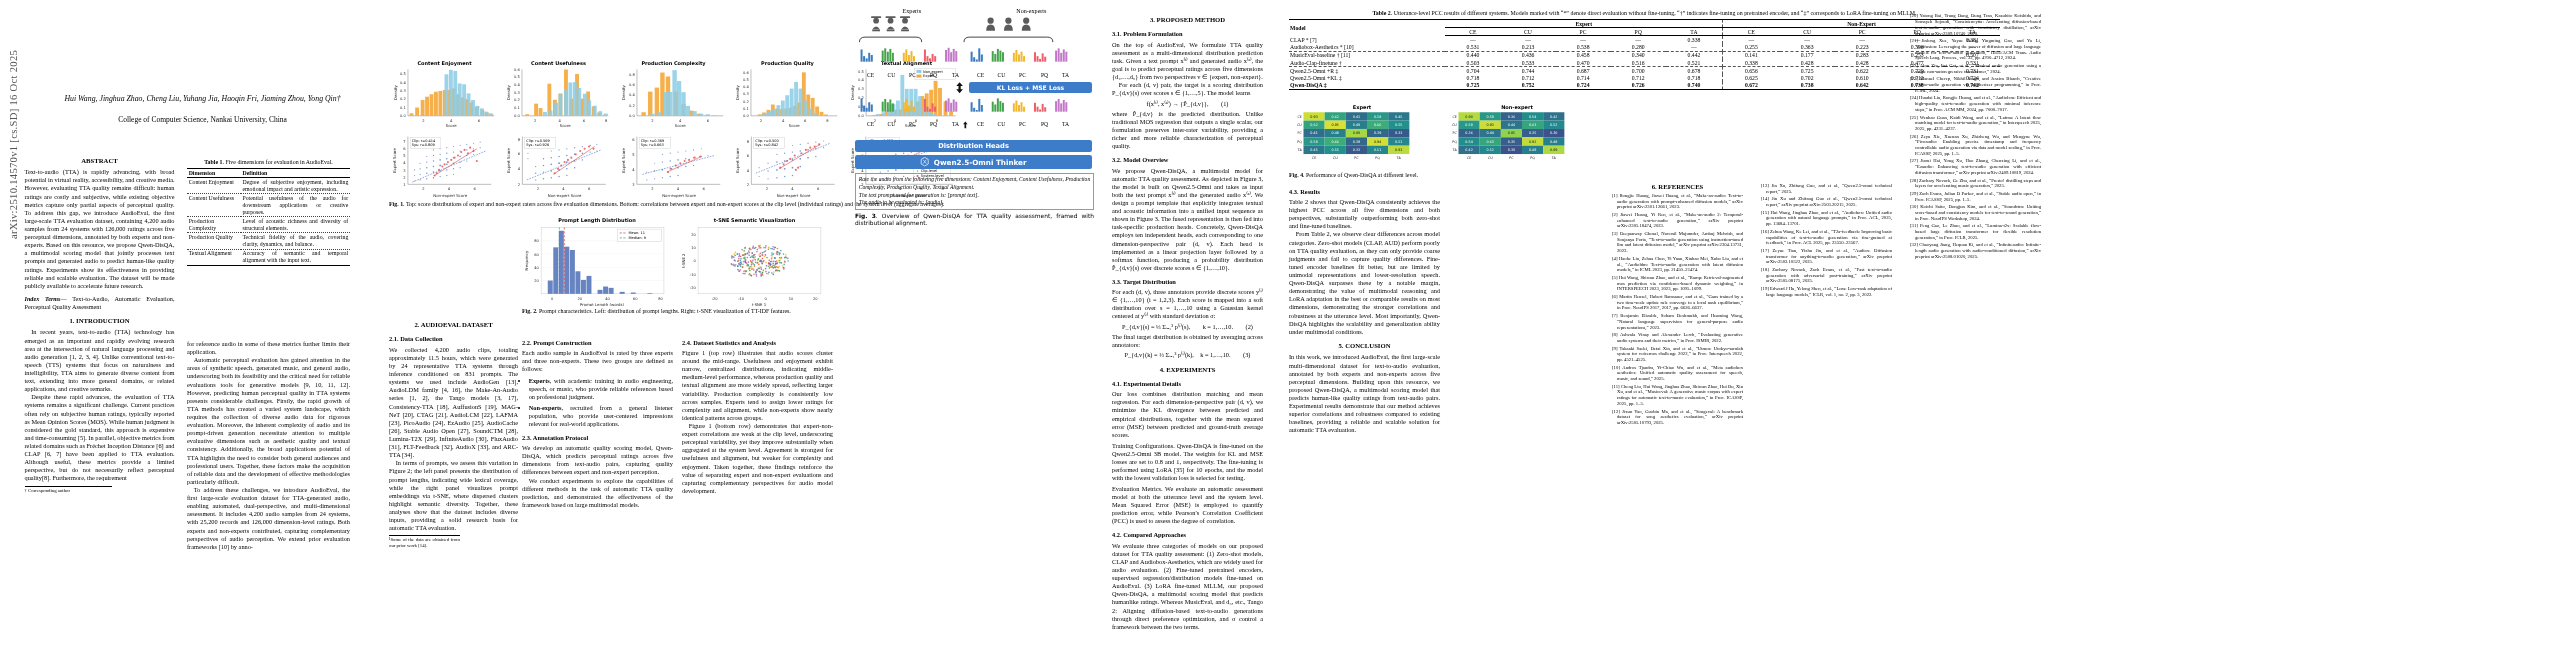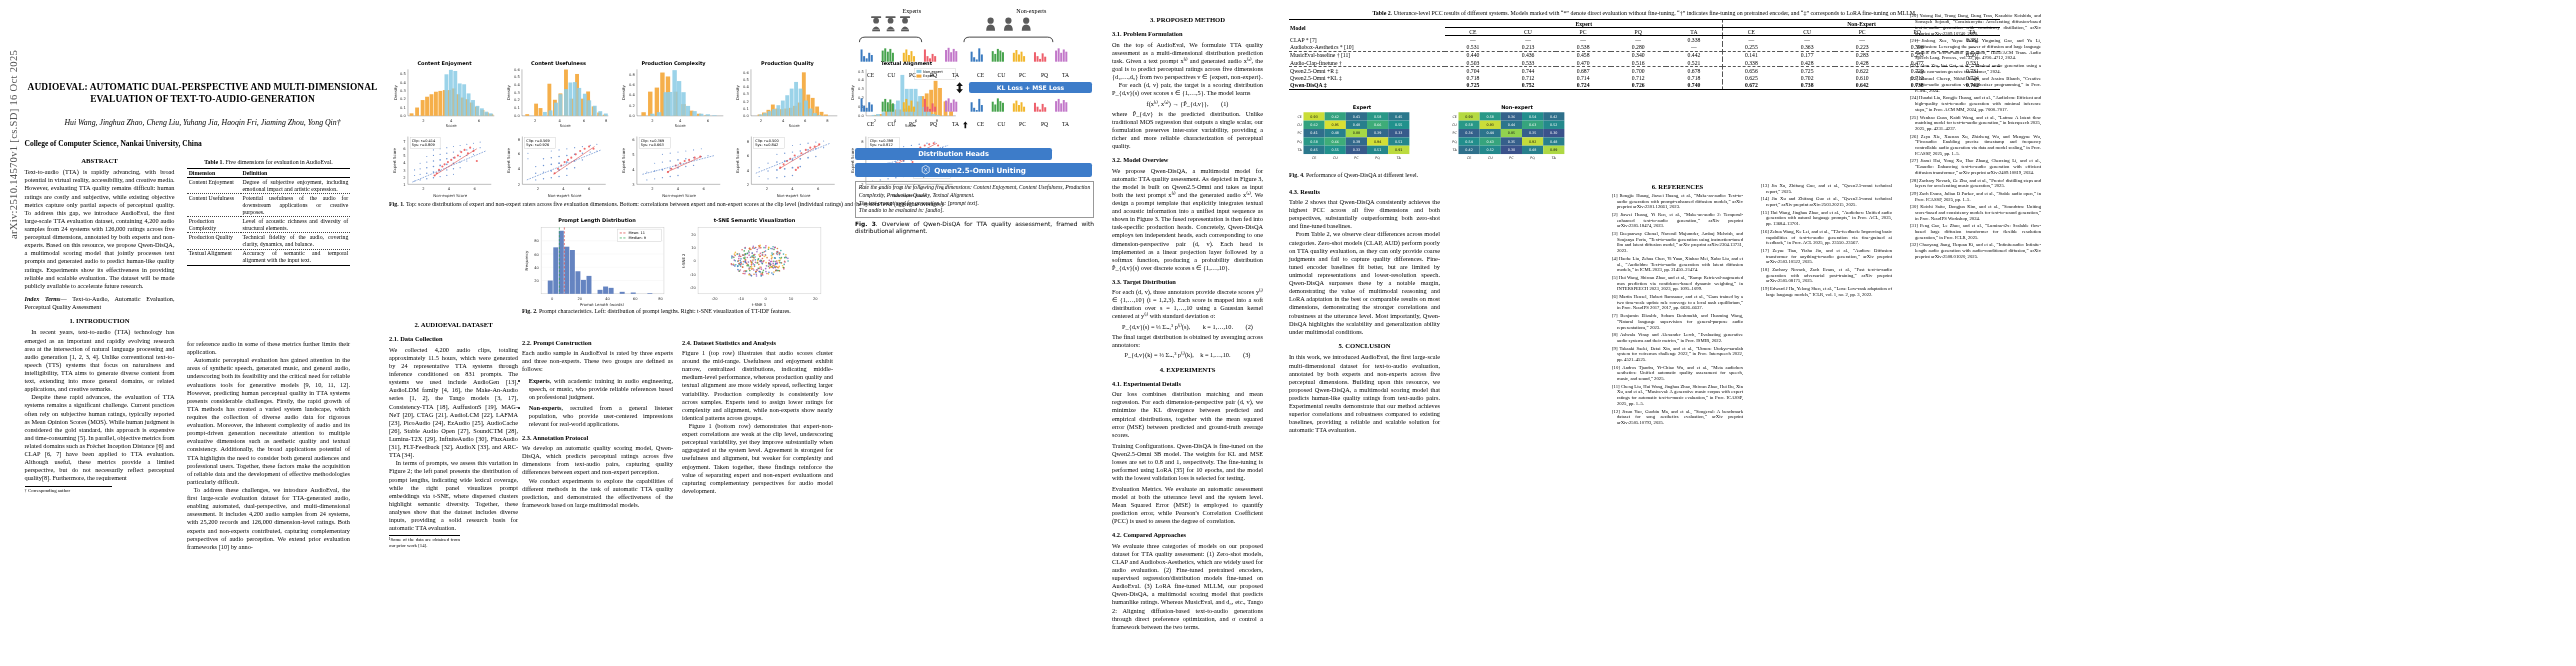--- a/index.html
+++ b/index.html
@@ -4,21 +4,21 @@
 <style>
   html,body{margin:0;padding:0;background:#fff;}
   body{width:2576px;height:667px;font-family:"Liberation Serif",serif;color:#000;overflow:hidden;}
   .page{position:absolute;top:0;left:0;width:2576px;height:667px;}
   .arxiv-stamp{position:absolute;left:7.8px;top:239px;transform:rotate(-90deg);transform-origin:left top;
       font-family:"Liberation Serif",serif;font-size:10.6px;color:#555;white-space:nowrap;letter-spacing:0.3px;}
   
   .col{position:absolute;font-size:6.3px;line-height:1.29;text-align:justify;}
   .ttl{text-align:center;font-weight:bold;font-size:9.4px;line-height:1.25;letter-spacing:0.1px;}
   .auth{text-align:center;font-style:italic;font-size:7.8px;margin-top:12.2px;}
-  .aff{text-align:left;font-size:7.5px;margin-top:11px;font-weight:bold;}
+  .aff{text-align:center;font-size:7.5px;margin-top:11px;}
   h2.sec{font-size:6.7px;font-weight:bold;text-align:center;margin:6.1px 0 2.8px;}
   h3.sub{font-size:6.4px;font-weight:bold;margin:5.6px 0 2.2px;text-align:left;}
   p{margin:0 0 0 0;text-indent:6.7px;}
   p.ni{text-indent:0;}
   .kw{margin-top:5px;font-size:6.2px;}
   .abshead{text-align:center;font-weight:bold;font-size:6.7px;margin:7.8px 0 2.8px;}
   .fn{font-size:4.8px;border-top:0.6px solid #000;margin-top:3.3px;padding-top:1.1px;width:58%;}
   .fncap{font-size:4.8px;border-top:0.6px solid #000;margin-top:2.8px;padding-top:1.1px;width:55%;}
   
   table{border-collapse:collapse;font-size:5.8px;width:100%;}
@@ -53,24 +53,20 @@
   .heat{font-family:"DejaVu Sans",sans-serif;font-size:6px;}
 </style>
 </head>
 <body>
 
 <div class="page">
 
   <div class="arxiv-stamp">arXiv:2510.14570v1  [cs.SD]  16 Oct 2025</div>
 
   <div class="col" style="left:24.5px;top:82px;width:356px;">
-    <div class="ttl">
-      <span>AUDIOEVAL: AUTOMATIC DUAL-PERSPECTIVE AND MULTI-DIMENSIONAL</span><br>
-      <span>EVALUATION OF TEXT-TO-AUDIO-GENERATION</span>
-    </div>
     <div class="auth">Hui Wang, Jinghua Zhao, Cheng Liu, Yuhang Jia, Haoqin Fri, Jiaming Zhou, Yong Qin†</div>
     <div class="aff">College of Computer Science, Nankai University, China</div>
   </div>
 
   <div class="col" style="left:24.5px;top:149px;width:150px;height:500px;">
     <div class="abshead">ABSTRACT</div>
     <p class="ni">Text-to-audio (TTA) is rapidly advancing, with broad potential in virtual reality, accessibility, and creative media. However, evaluating TTA quality remains difficult: human ratings are costly and subjective, while existing objective metrics capture only partial aspects of perceptual quality. To address this gap, we introduce AudioEval, the first large-scale TTA evaluation dataset, containing 4,200 audio samples from 24 systems with 126,000 ratings across five perceptual dimensions, annotated by both experts and non-experts. Based on this resource, we propose Qwen-DisQA, a multimodal scoring model that jointly processes text prompts and generated audio to predict human-like quality ratings. Experiments show its effectiveness in providing reliable and scalable evaluation. The dataset will be made publicly available to accelerate future research.</p>
     <p class="ni kw"><i><b>Index Terms</b></i>— <span>Text-to-Audio, Automatic Evaluation, Perceptual Quality Assessment</span></p>
     <h2 class="sec">1. INTRODUCTION</h2>
     <p>In recent years, text-to-audio (TTA) technology has emerged as an important and rapidly evolving research area at the intersection of natural language processing and audio generation [1, 2, 3, 4]. Unlike conventional text-to-speech (TTS) systems that focus on naturalness and intelligibility, TTA aims to generate diverse content from text, extending into more general domains, or related applications, and creative remarks.</p>
@@ -1421,28 +1417,28 @@
       <svg width="7.8" height="7.8" style="position:absolute;left:107px;top:0;" viewBox="0 0 14 14">
         <path d="M6 1 L10 6 H7.5 V13 H4.5 V6 H2 Z" fill="#111"></path>
       </svg>
       <span class="dimlab" style="position:absolute;left:116px;width:19px;">CE</span>
       <span class="dimlab" style="position:absolute;left:137px;width:19px;">CU</span>
       <span class="dimlab" style="position:absolute;left:158px;width:19px;">PC</span>
       <span class="dimlab" style="position:absolute;left:180px;width:19px;">PQ</span>
       <span class="dimlab" style="position:absolute;left:201px;width:19px;">TA</span>
     </div>
     
-    <div class="bluebox" style="width:197px;height:12.2px;line-height:12.2px;font-size:6.7px;margin-top:19px;">Distribution Heads</div>
+    <div class="bluebox" style="width:237px;height:12.2px;line-height:12.2px;font-size:6.7px;margin-top:11px;">Distribution Heads</div>
     
     <div class="bluebox" style="width:237px;height:14.5px;margin-top:2.8px;display:flex;align-items:center;justify-content:center;gap:3.9px;font-size:7.2px;">
       <svg width="9.4" height="9.4" viewBox="0 0 24 24">
         <path d="M12 1 L21 6 L21 18 L12 23 L3 18 L3 6 Z" fill="none" stroke="#fff" stroke-width="1.8"></path>
         <path d="M8 7 L16 17 M16 7 L8 17" stroke="#fff" stroke-width="1.6"></path>
       </svg>
-      <span>Qwen2.5-Omni Uniting</span>
+      <span>Qwen2.5-Omni Thinker</span>
     </div>
     
     <div class="promptbox" style="margin-top:3.9px;">
       <div>Rate the audio from the following five dimensions: Content Enjoyment, Content Usefulness, Production Complexity, Production Quality, Textual Alignment.</div>
       <div style="margin-top:1.1px;">The text prompt used for generation is: [prompt text].</div>
       <div>The audio to be evaluated is: [audio].</div>
     </div>
     <div class="figcap" style="margin-top:2.8px;">
       <b>Fig. 3</b><span>. Overview of Qwen-DisQA for TTA quality assessment, framed with distributional alignment.</span>
     </div>

